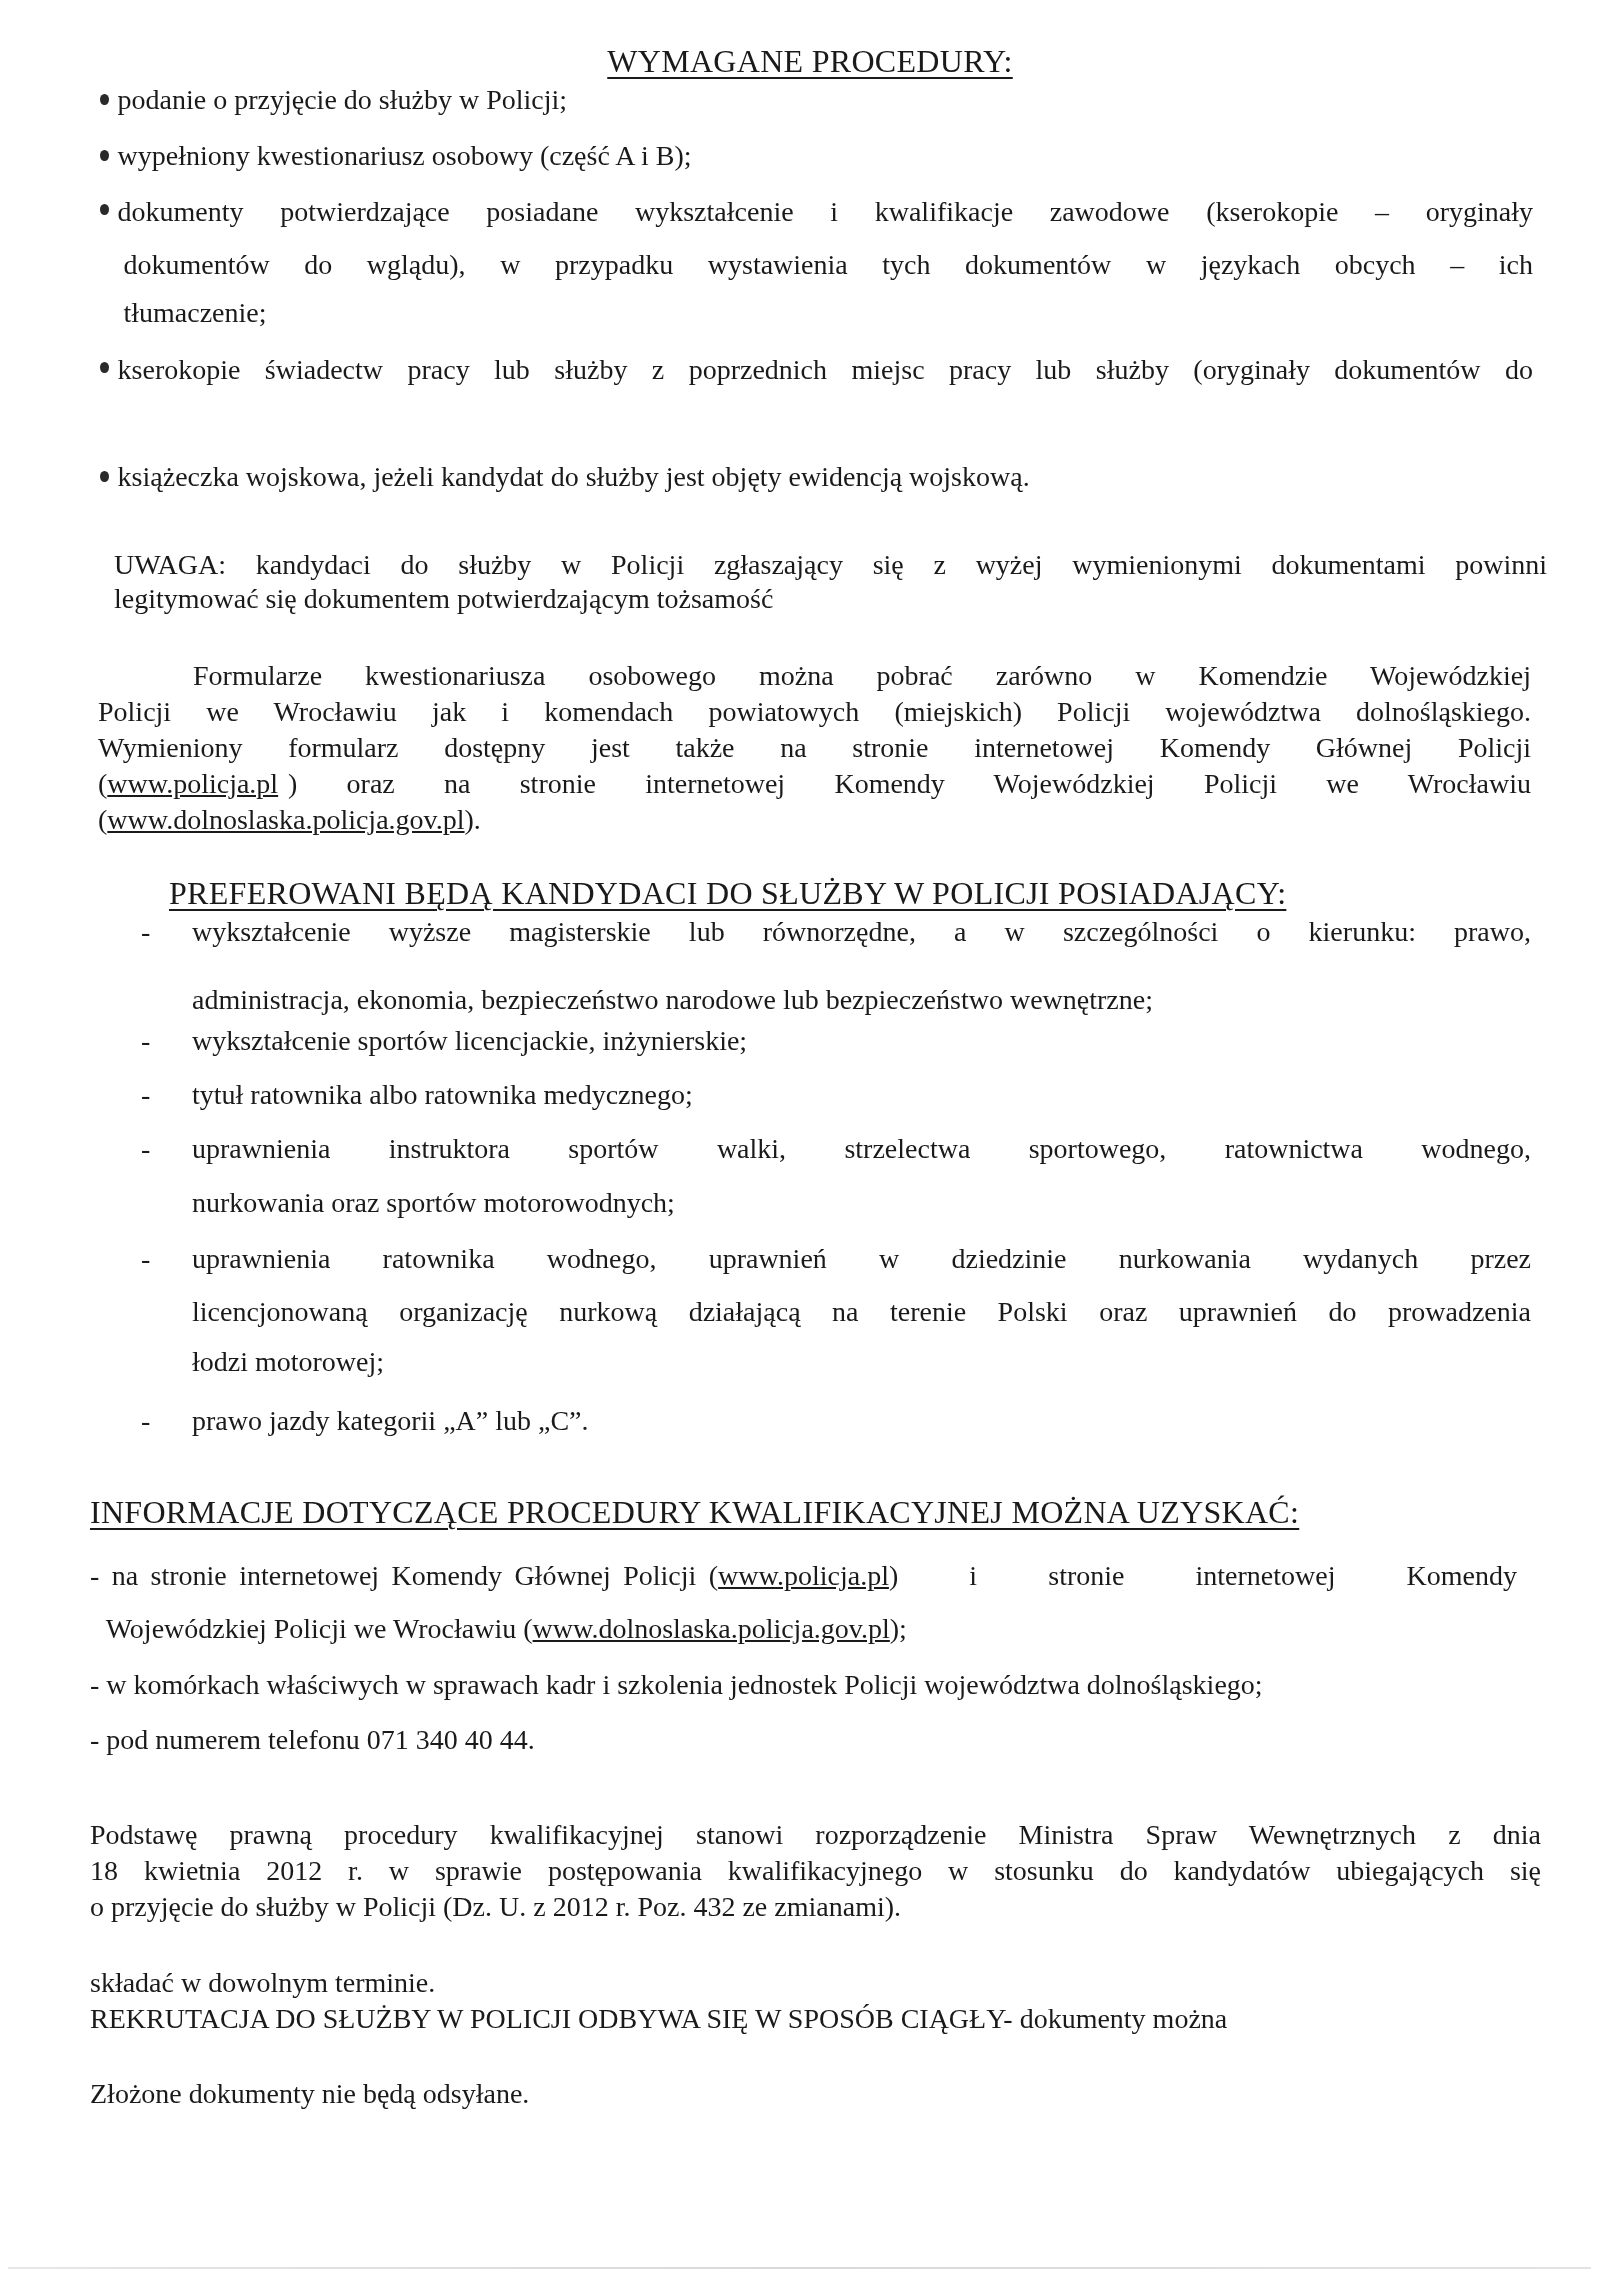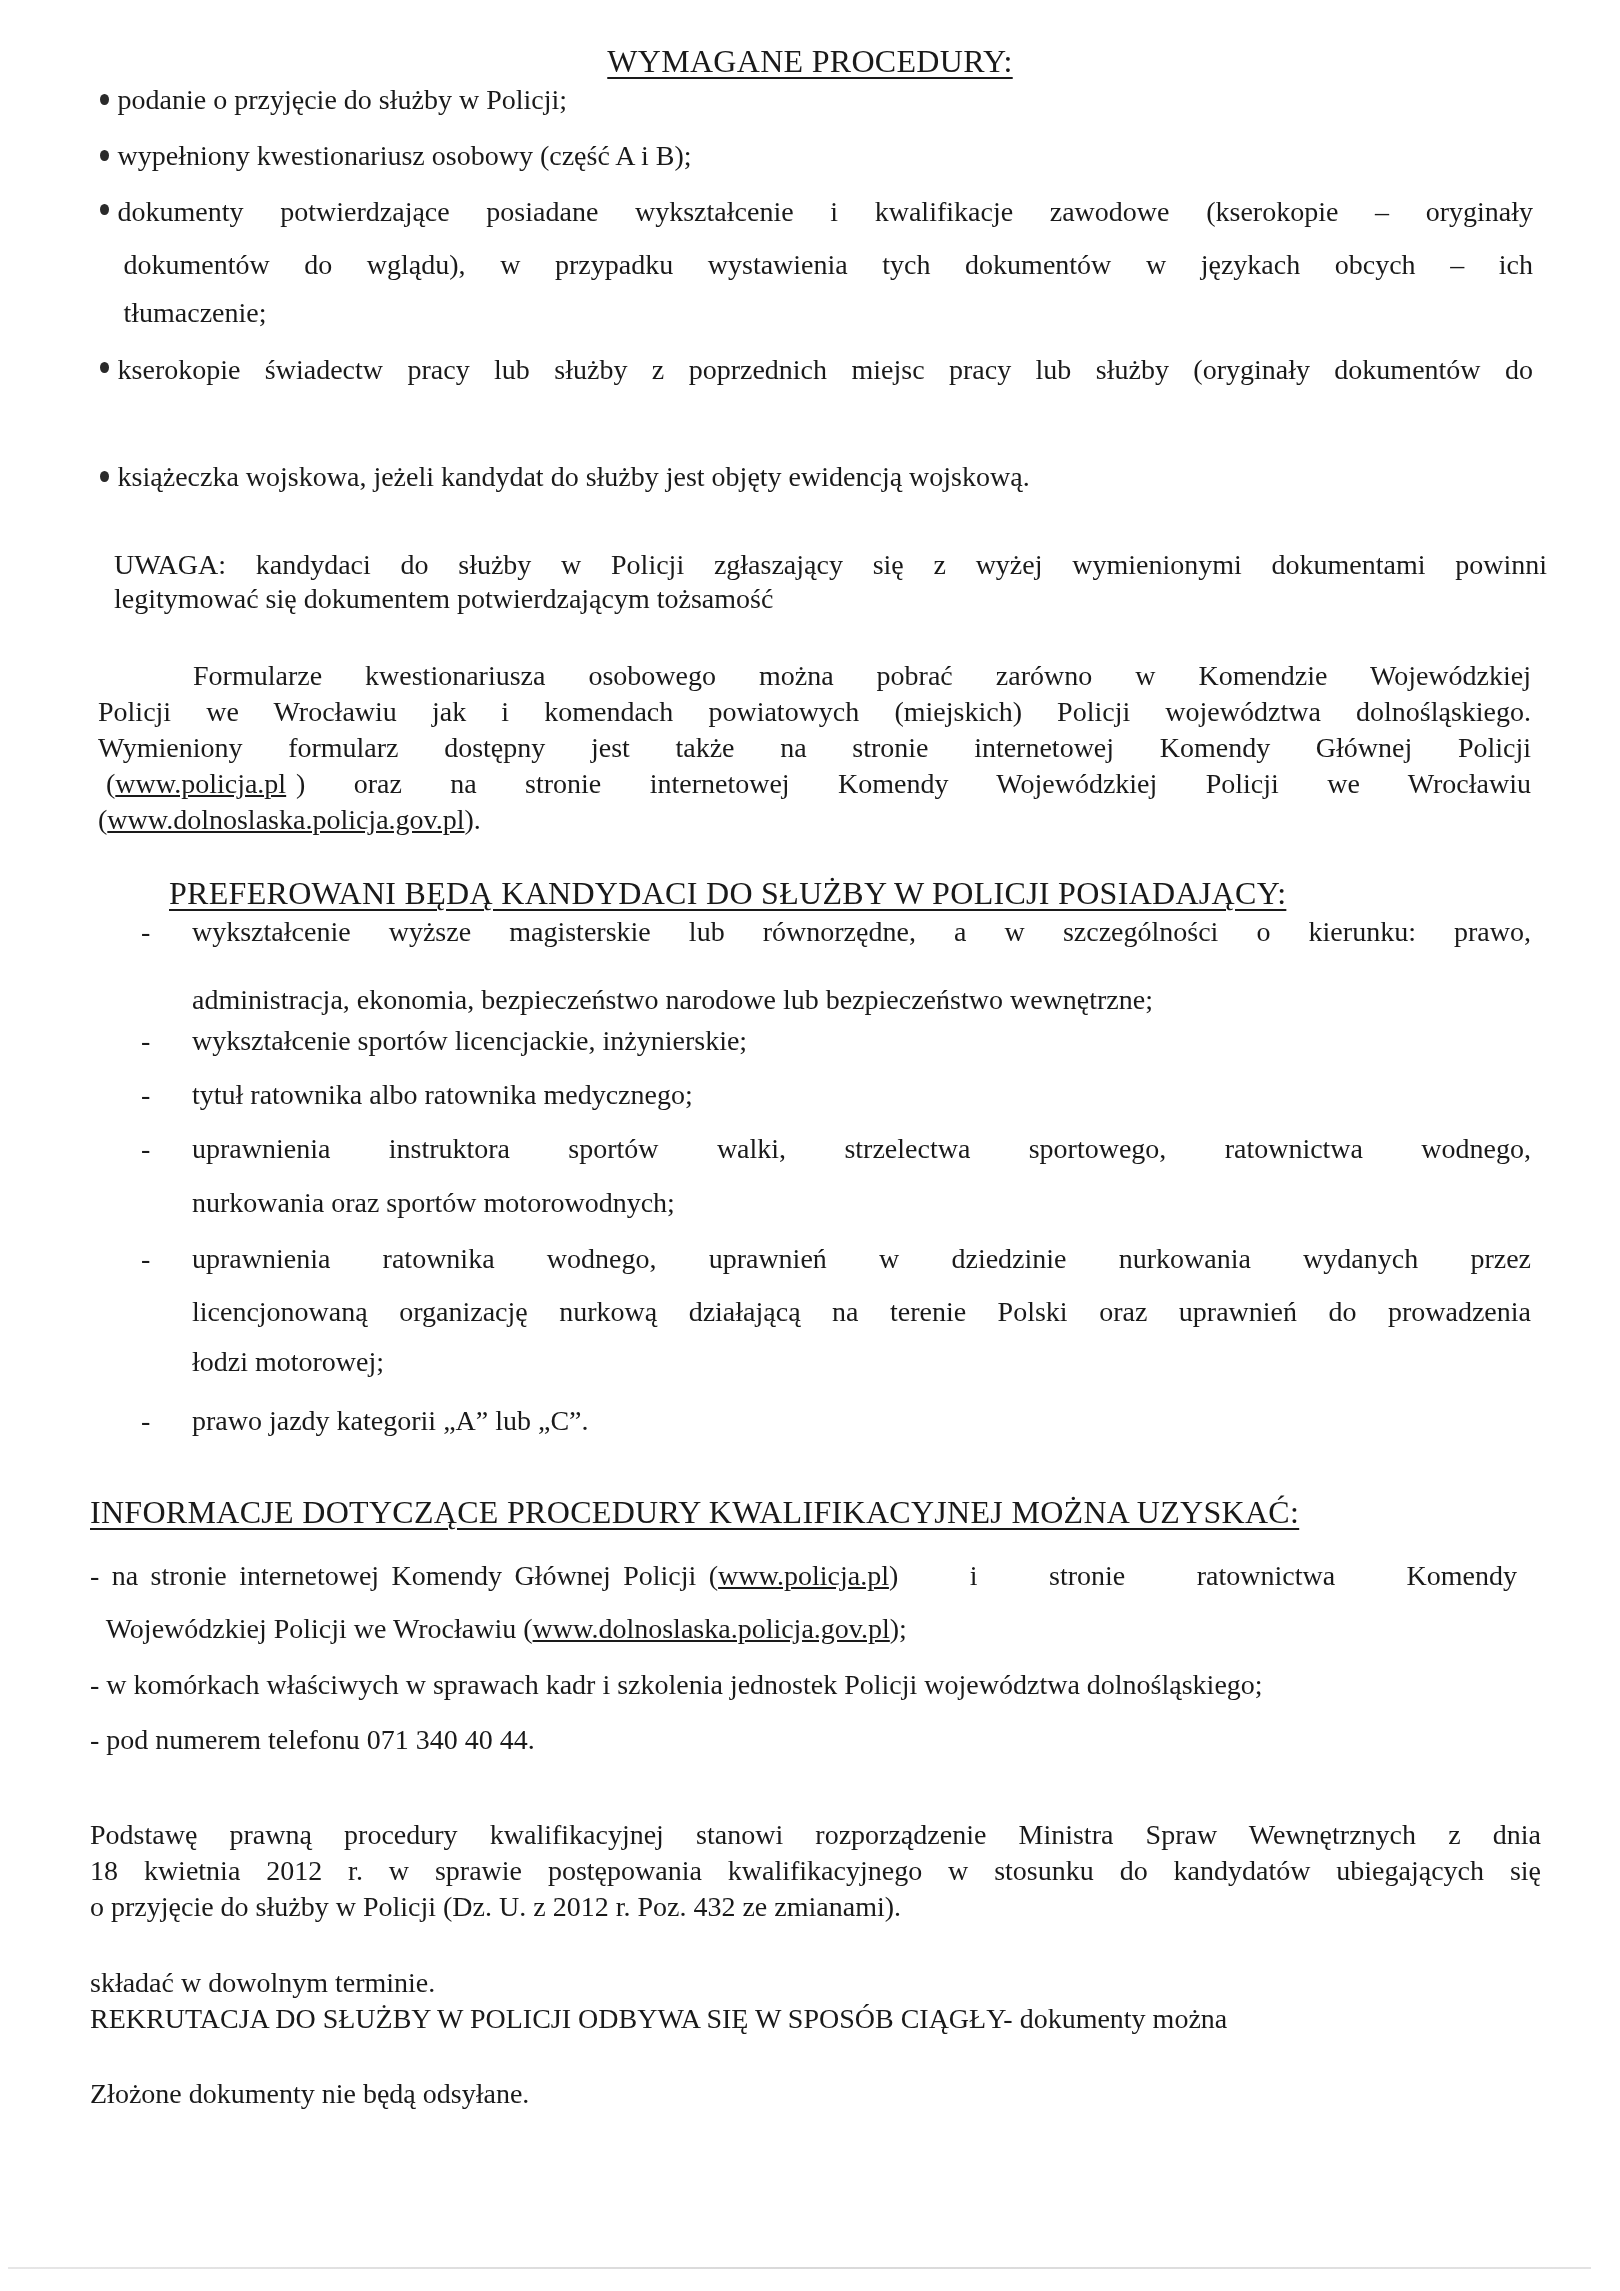--- a/index.html
+++ b/index.html
@@ -57,21 +57,21 @@
 
 <div class="abs t" style="left:114px; top:549px; width:1433px;">
   <div class="j">UWAGA: kandydaci do służby w Policji zgłaszający się z wyżej wymienionymi dokumentami  powinni</div>
   <div style="margin-top:2px;">legitymować się dokumentem potwierdzającym tożsamość</div>
 </div>
 
 <div class="abs t" style="left:98px; top:658px; width:1433px; line-height:36px;">
   <div class="j" style="padding-left:95px;">Formularze kwestionariusza osobowego można pobrać zarówno w Komendzie Wojewódzkiej</div>
   <div class="j">Policji we Wrocławiu jak i komendach powiatowych (miejskich) Policji województwa dolnośląskiego.</div>
   <div class="j">Wymieniony formularz dostępny jest także na stronie internetowej Komendy Głównej Policji</div>
-  <div style="display:flex; justify-content:space-between;margin-left:8px;">
+  <div style="display:flex; justify-content:space-between;">
     <span style="white-space:nowrap;"><span>(</span><a class="lnk">www.policja.pl</a></span>
     <span class="j" style="flex:1; margin-left:9.8px;">) oraz na stronie internetowej Komendy Wojewódzkiej Policji we Wrocławiu</span>
   </div>
   <div><span>(</span><a class="lnk">www.dolnoslaska.policja.gov.pl</a><span>).</span></div>
 </div>
 
 <div class="abs h" style="left:169px; top:875px;">PREFEROWANI BĘDĄ KANDYDACI DO SŁUŻBY W POLICJI POSIADAJĄCY:</div>
 
 <div class="abs t" style="left:192px; top:916px; width:1339px;">
   <span class="dash" style="left:-51px;">-</span>
@@ -101,21 +101,21 @@
   <span class="dash" style="left:-51px;">-</span>
   <span>prawo jazdy kategorii „A” lub „C”.</span>
 </div>
 
 <div class="abs h" style="left:90px; top:1494px;">INFORMACJE DOTYCZĄCE PROCEDURY KWALIFIKACYJNEJ MOŻNA UZYSKAĆ:</div>
 
 <div class="abs t" style="left:90px; top:1560px; width:1427px;">
   <div style="display:flex; justify-content:space-between;">
     <span class="j" style="flex:1;">- na stronie internetowej Komendy Głównej Policji (</span>
     <a class="lnk">www.policja.pl</a>
-    <span class="j" style="flex:1;">) i stronie ratownictwa Komendy</span>
+    <span class="j" style="flex:1;">) i stronie internetowej Komendy</span>
   </div>
   <div style="margin-top:20.6px; padling-left:15.7px; margin-left:15.7px;">
     <span>Wojewódzkiej Policji we Wrocławiu (</span><a class="lnk">www.dolnoslaska.policja.gov.pl</a><span>);</span>
   </div>
 </div>
 <div class="abs t" style="left:90px; top:1669px;">- w komórkach właściwych w sprawach kadr i szkolenia jednostek Policji województwa dolnośląskiego;</div>
 <div class="abs t" style="left:90px; top:1724px;">- pod numerem telefonu 071 340 40 44.</div>
 
 <div class="abs t" style="left:90px; top:1817px; width:1451px; line-height:36px;">
   <div class="j">Podstawę prawną procedury kwalifikacyjnej stanowi rozporządzenie Ministra Spraw Wewnętrznych z dnia</div>

